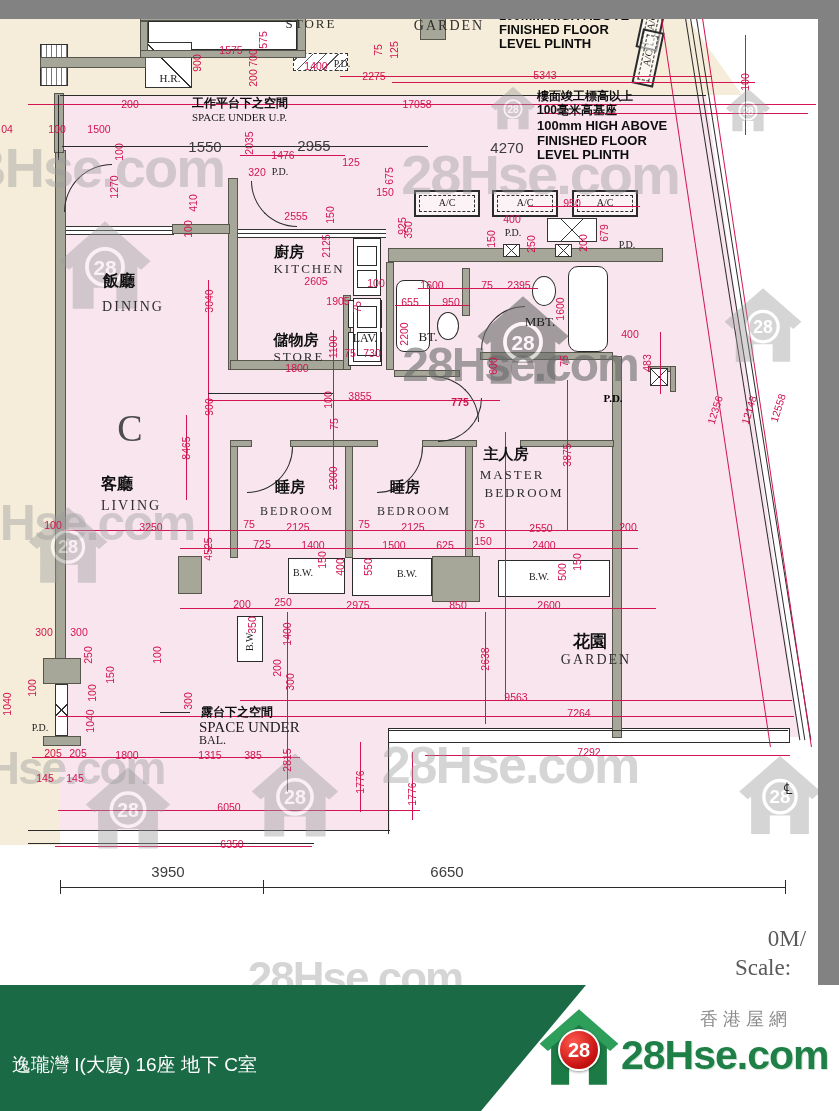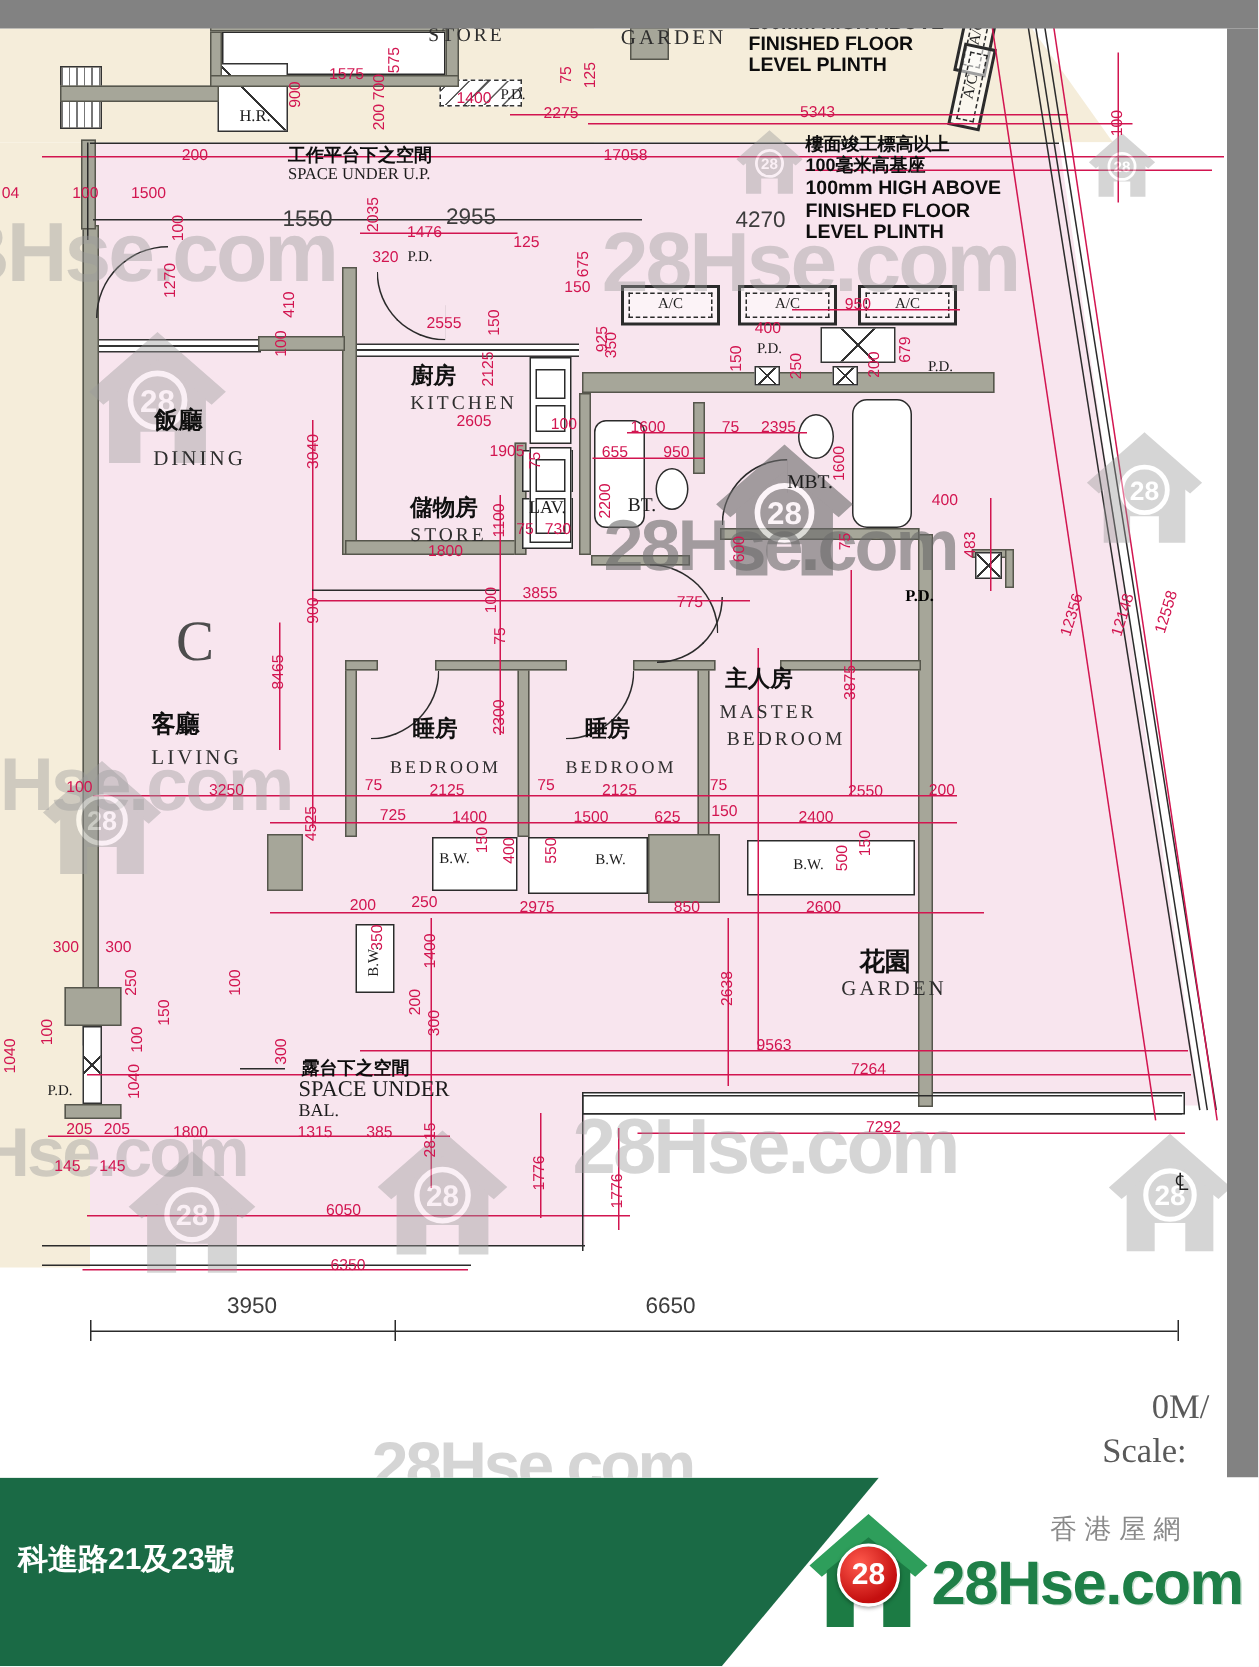--- a/index.html
+++ b/index.html
@@ -342,40 +342,40 @@
       <span class="lbl dim" style="left: 333px; top: 347px; transform: translate(-50%, -50%) rotate(-90deg);">1100</span>
       <span class="lbl dim" style="left: 350px; top: 353px; transform: translate(-50%, -50%);">75</span>
       <span class="lbl dim" style="left: 372px; top: 353px; transform: translate(-50%, -50%);">730</span>
       <span class="lbl dim" style="left: 297px; top: 368px; transform: translate(-50%, -50%);">1800</span>
       <span class="lbl dim" style="left: 493px; top: 366px; transform: translate(-50%, -50%) rotate(-90deg);">600</span>
       <span class="lbl dim" style="left: 564px; top: 361px; transform: translate(-50%, -50%) rotate(-90deg);">75</span>
       <span class="lbl dim" style="left: 630px; top: 334px; transform: translate(-50%, -50%);">400</span>
       <span class="lbl dim" style="left: 647px; top: 363px; transform: translate(-50%, -50%) rotate(-90deg);">483</span>
       <span class="lbl dim" style="left: 328px; top: 400px; transform: translate(-50%, -50%) rotate(-90deg);">100</span>
       <span class="lbl dim" style="left: 360px; top: 396px; transform: translate(-50%, -50%);">3855</span>
-      <span class="lbl dim" style="left: 460px; top: 402px; transform: translate(-50%, -50%);">775</span>
+      <span class="lbl dim" style="left: 460px; top: 402px; transform: translate(-50%, -50%); font-weight: bold;">775</span>
       <span class="lbl dim" style="left: 567px; top: 455px; transform: translate(-50%, -50%) rotate(-90deg);">3875</span>
       <span class="lbl dim" style="left: 209px; top: 407px; transform: translate(-50%, -50%) rotate(-90deg);">900</span>
       <span class="lbl dim" style="left: 186px; top: 448px; transform: translate(-50%, -50%) rotate(-90deg);">8465</span>
       <span class="lbl dim" style="left: 334px; top: 424px; transform: translate(-50%, -50%) rotate(-90deg);">75</span>
       <span class="lbl dim" style="left: 333px; top: 478px; transform: translate(-50%, -50%) rotate(-90deg);">2300</span>
       <span class="lbl dim" style="left: 53px; top: 525px; transform: translate(-50%, -50%);">100</span>
       <span class="lbl dim" style="left: 151px; top: 527px; transform: translate(-50%, -50%);">3250</span>
       <span class="lbl dim" style="left: 208px; top: 549px; transform: translate(-50%, -50%) rotate(-90deg);">4525</span>
       <span class="lbl dim" style="left: 249px; top: 524px; transform: translate(-50%, -50%);">75</span>
       <span class="lbl dim" style="left: 298px; top: 527px; transform: translate(-50%, -50%);">2125</span>
       <span class="lbl dim" style="left: 262px; top: 544px; transform: translate(-50%, -50%);">725</span>
       <span class="lbl dim" style="left: 313px; top: 545px; transform: translate(-50%, -50%);">1400</span>
       <span class="lbl dim" style="left: 364px; top: 524px; transform: translate(-50%, -50%);">75</span>
       <span class="lbl dim" style="left: 413px; top: 527px; transform: translate(-50%, -50%);">2125</span>
       <span class="lbl dim" style="left: 394px; top: 545px; transform: translate(-50%, -50%);">1500</span>
       <span class="lbl dim" style="left: 445px; top: 545px; transform: translate(-50%, -50%);">625</span>
       <span class="lbl dim" style="left: 479px; top: 524px; transform: translate(-50%, -50%);">75</span>
       <span class="lbl dim" style="left: 483px; top: 541px; transform: translate(-50%, -50%);">150</span>
-      <span class="lbl dim" style="left: 541px; top: 528px; transform: translate(-50%, -50%); margin-left: 36px;">2550</span>
+      <span class="lbl dim" style="left: 541px; top: 528px; transform: translate(-50%, -50%);">2550</span>
       <span class="lbl dim" style="left: 544px; top: 545px; transform: translate(-50%, -50%);">2400</span>
       <span class="lbl dim" style="left: 628px; top: 527px; transform: translate(-50%, -50%);">200</span>
       <span class="lbl dim" style="left: 322px; top: 560px; transform: translate(-50%, -50%) rotate(-90deg);">150</span>
       <span class="lbl dim" style="left: 340px; top: 567px; transform: translate(-50%, -50%) rotate(-90deg);">400</span>
       <span class="lbl dim" style="left: 368px; top: 567px; transform: translate(-50%, -50%) rotate(-90deg);">550</span>
       <span class="lbl dim" style="left: 562px; top: 572px; transform: translate(-50%, -50%) rotate(-90deg);">500</span>
       <span class="lbl dim" style="left: 577px; top: 562px; transform: translate(-50%, -50%) rotate(-90deg);">150</span>
       <span class="lbl dim" style="left: 242px; top: 604px; transform: translate(-50%, -50%);">200</span>
       <span class="lbl dim" style="left: 283px; top: 602px; transform: translate(-50%, -50%);">250</span>
       <span class="lbl dim" style="left: 358px; top: 605px; transform: translate(-50%, -50%);">2975</span>
@@ -471,21 +471,21 @@
       <span class="lbl sc" style="left: 787px; top: 938px; transform: translate(-50%, -50%);">0M/</span>
       <span class="lbl sc" style="left: 763px; top: 967px; transform: translate(-50%, -50%);">Scale:</span>
       <span class="lbl sf" style="left: 788px; top: 789px; font-size: 16px; transform: translate(-50%, -50%);">℄</span>
     </div>
 
   <div class="topband"></div>
   <div class="rightband"></div>
 
   <div class="footer">
     <div class="fgreen">
-      <div class="f2">科進路21及23號</div>
+      <div class="f3">逸瓏灣 I(大廈) 16座 地下 C室</div>
     </div>
     <div class="logo-house">
       <svg viewBox="0 0 100 100" width="100%" height="100%" xmlns="http://www.w3.org/2000/svg">
         <polygon points="50,4 98,46 88,55 50,25 12,55 2,46" fill="#2e9e5b"></polygon>
         <path d="M16 50 L50 23 L84 50 V96 H62 V74 H38 V96 H16 Z" fill="#1c7b44"></path>
       </svg>
     </div>
     <div class="logo-badge">
         <span>28</span>
       </div>

